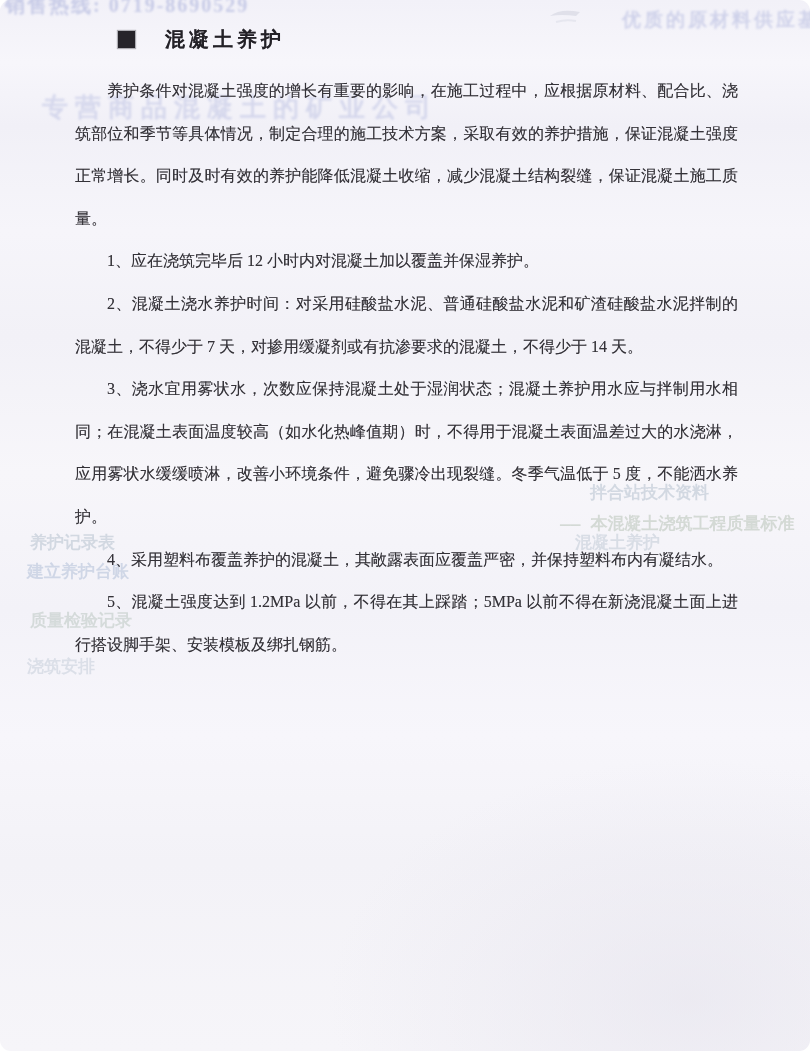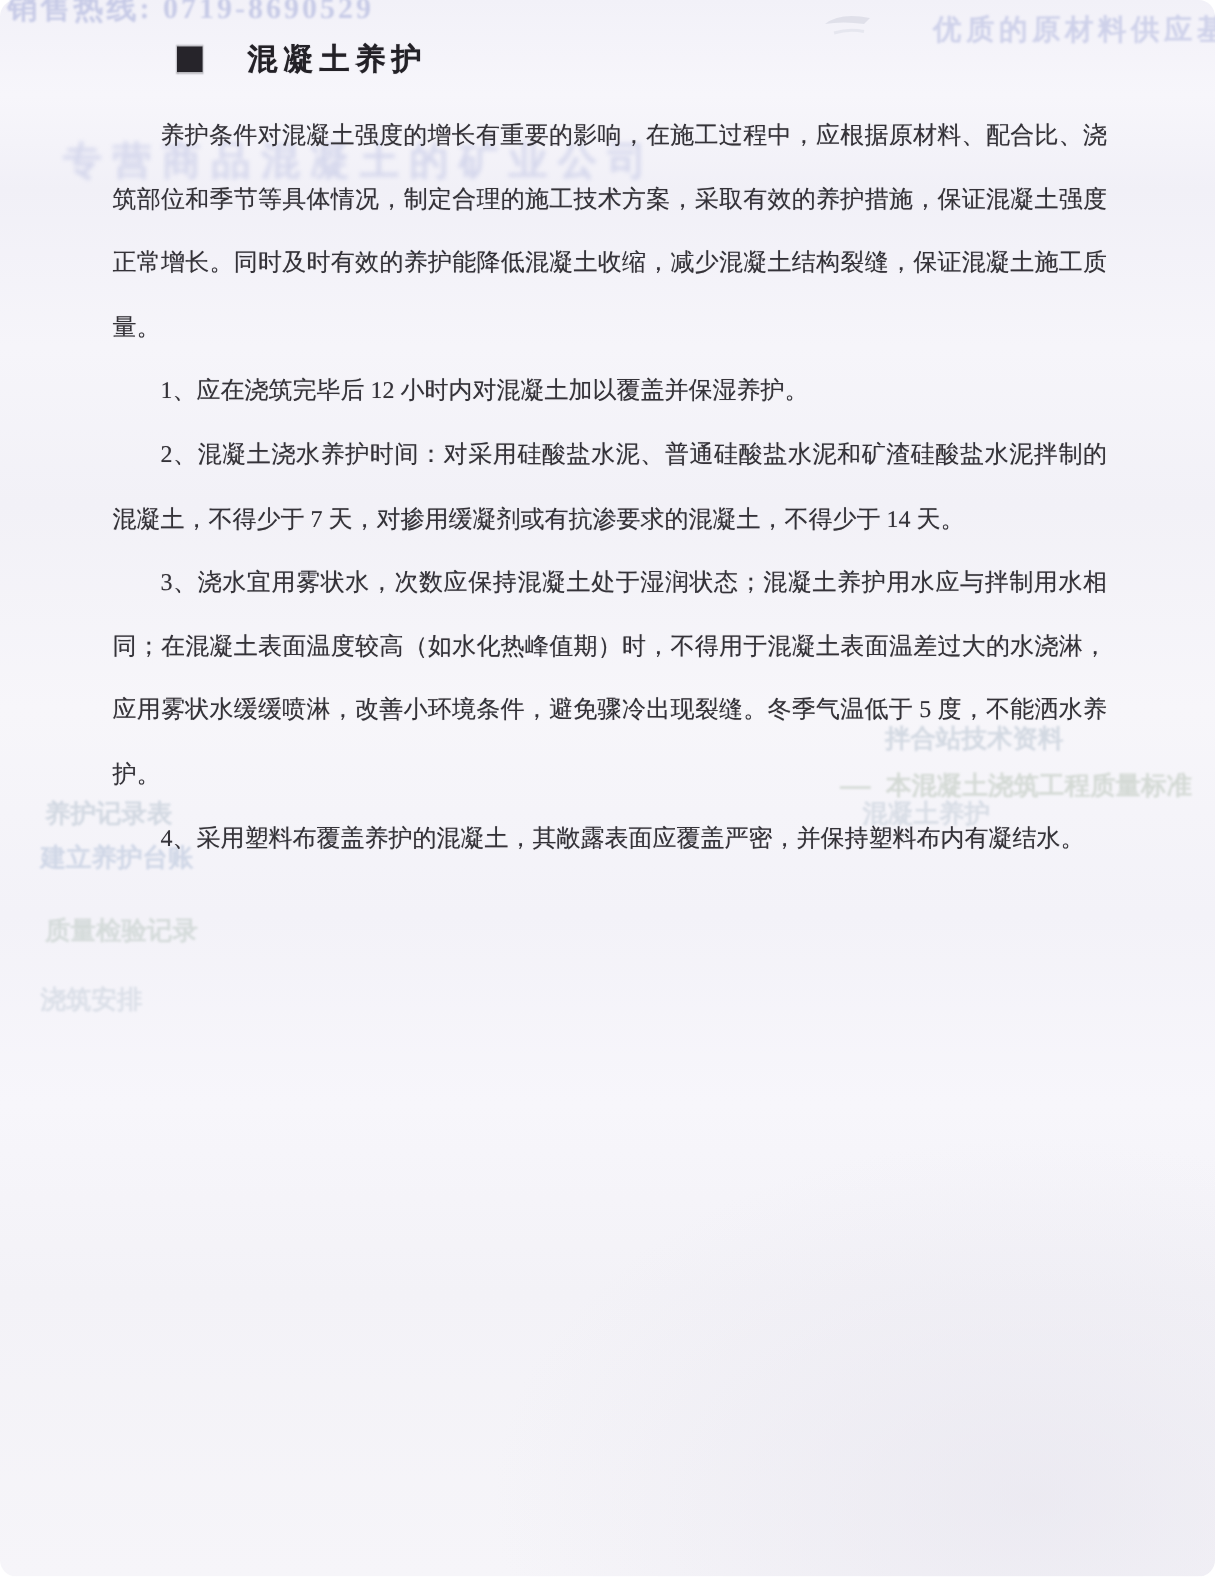--- a/index.html
+++ b/index.html
@@ -78,15 +78,16 @@
     <span class="bullet-square"></span>
     <span class="heading-title">混凝土养护</span>
   </div>
 
   <div class="doc-body">
     <p>养护条件对混凝土强度的增长有重要的影响，在施工过程中，应根据原材料、配合比、浇筑部位和季节等具体情况，制定合理的施工技术方案，采取有效的养护措施，保证混凝土强度正常增长。同时及时有效的养护能降低混凝土收缩，减少混凝土结构裂缝，保证混凝土施工质量。</p>
     <p>1、应在浇筑完毕后 12 小时内对混凝土加以覆盖并保湿养护。</p>
     <p>2、混凝土浇水养护时间：对采用硅酸盐水泥、普通硅酸盐水泥和矿渣硅酸盐水泥拌制的混凝土，不得少于 7 天，对掺用缓凝剂或有抗渗要求的混凝土，不得少于 14 天。</p>
     <p>3、浇水宜用雾状水，次数应保持混凝土处于湿润状态；混凝土养护用水应与拌制用水相同；在混凝土表面温度较高（如水化热峰值期）时，不得用于混凝土表面温差过大的水浇淋，应用雾状水缓缓喷淋，改善小环境条件，避免骤冷出现裂缝。冬季气温低于 5 度，不能洒水养护。</p>
     <p>4、采用塑料布覆盖养护的混凝土，其敞露表面应覆盖严密，并保持塑料布内有凝结水。</p>
+    <p>5、混凝土强度达到 1.2MPa 以前，不得在其上踩踏；5MPa 以前不得在新浇混凝土面上进行搭设脚手架、安装模板及绑扎钢筋。</p>
   </div>
 
 </div>
 
 </body></html>

